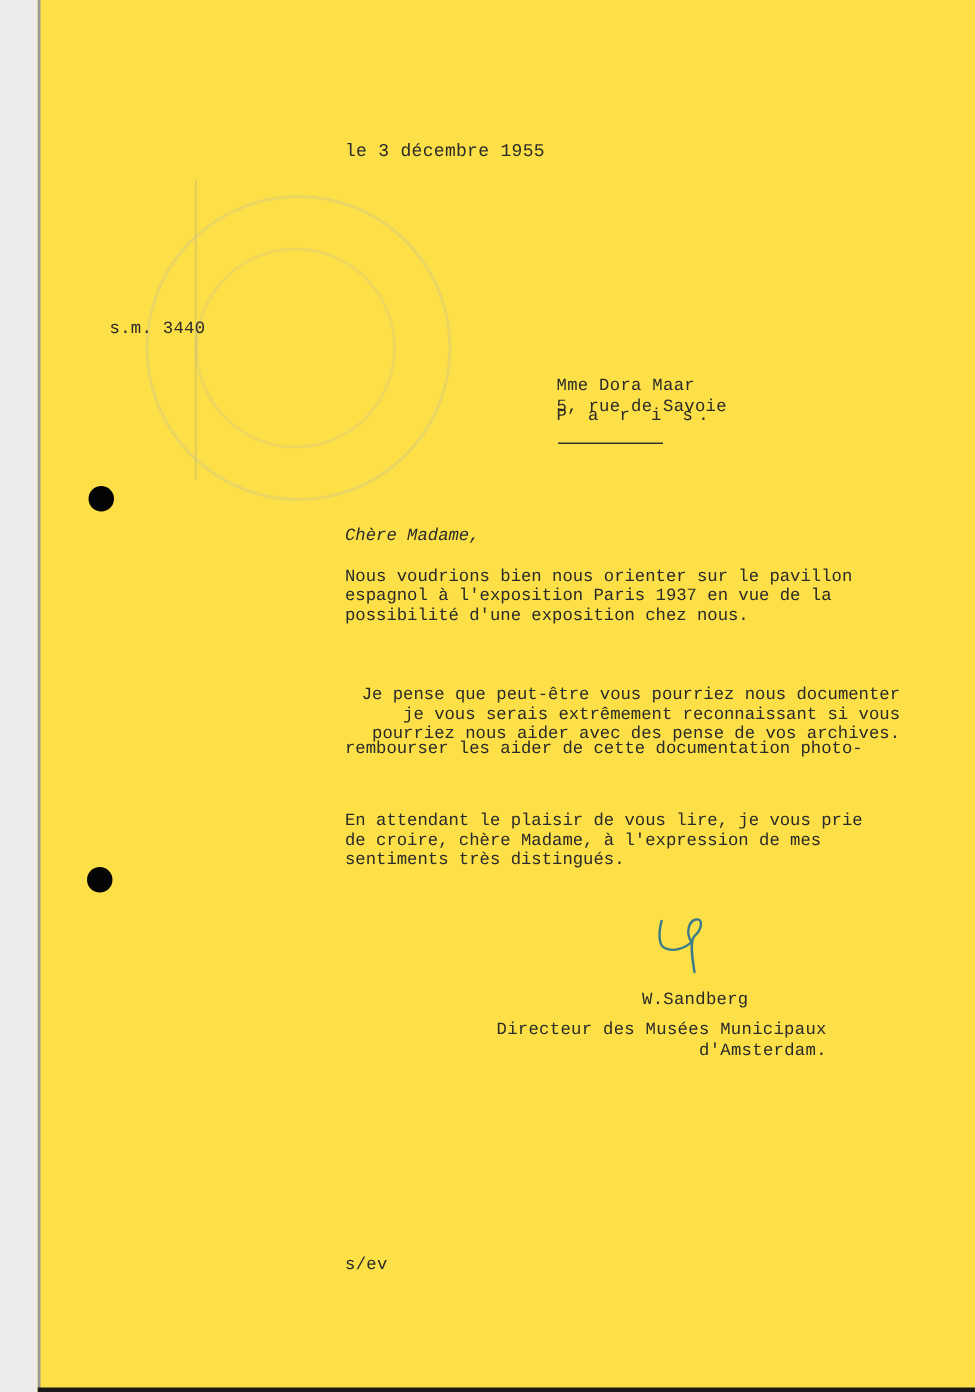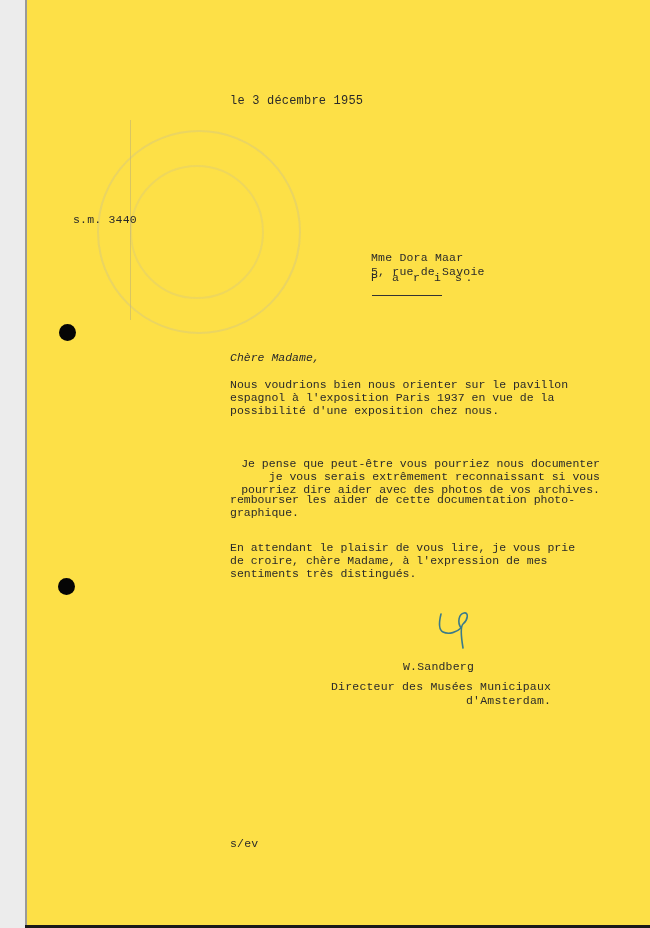--- a/index.html
+++ b/index.html
@@ -94,21 +94,21 @@
     .greeting { top: 351px; font-style: italic; }
     .p1 { top: 378px; }
     .p2 { top: 457px; text-align: right; }
     .p3 { top: 493px; }
     .p4 { top: 541px; }
     .signature-mark {
       position: absolute;
       left: 410px; top: 608px;
       width: 40px; height: 42px;
     }
-    .signer { left: 378px; top: 660px; }
+    .signer { left: 403px; top: 660px; }
     .title1 { left: 306px; top: 680px; }
     .title2 { left: 441px; top: 694px; }
     .initials { left: 205px; top: 837px; }
   </style>
 </head>
 <body>
 
 <div class="page">
   <div class="left-edge"></div>
   <div class="right-edge"></div>
@@ -134,26 +134,25 @@
 
   <div class="body-block p1">
     <div class="ln">Nous voudrions bien nous orienter sur le pavillon</div>
     <div class="ln">espagnol à l'exposition Paris 1937 en vue de la</div>
     <div class="ln">possibilité d'une exposition chez nous.</div>
   </div>
 
   <div class="body-block p2">
     <div class="ln">Je pense que peut-être vous pourriez nous documenter</div>
     <div class="ln">je vous serais extrêmement reconnaissant si vous</div>
-    <div class="ln">pourriez dire aider avec des photos de vos archives.</div>
+    <div class="ln">pourriez nous aider avec des pense de vos archives.</div>
   </div>
 
   <div class="body-block p3">
     <div class="ln">rembourser les aider de cette documentation photo-</div>
-    <div class="ln">graphique.</div>
   </div>
 
   <div class="body-block p4">
     <div class="ln">En attendant le plaisir de vous lire, je vous prie</div>
     <div class="ln">de croire, chère Madame, à l'expression de mes</div>
     <div class="ln">sentiments très distingués.</div>
   </div>
 
   <svg class="signature-mark" viewBox="0 0 40 42">
     <path d="M6 6 C4 14, 4 22, 8 24 C14 27, 22 24, 26 20" fill="none" stroke="#3a7a8a" stroke-width="1.6" stroke-linecap="round"></path>

